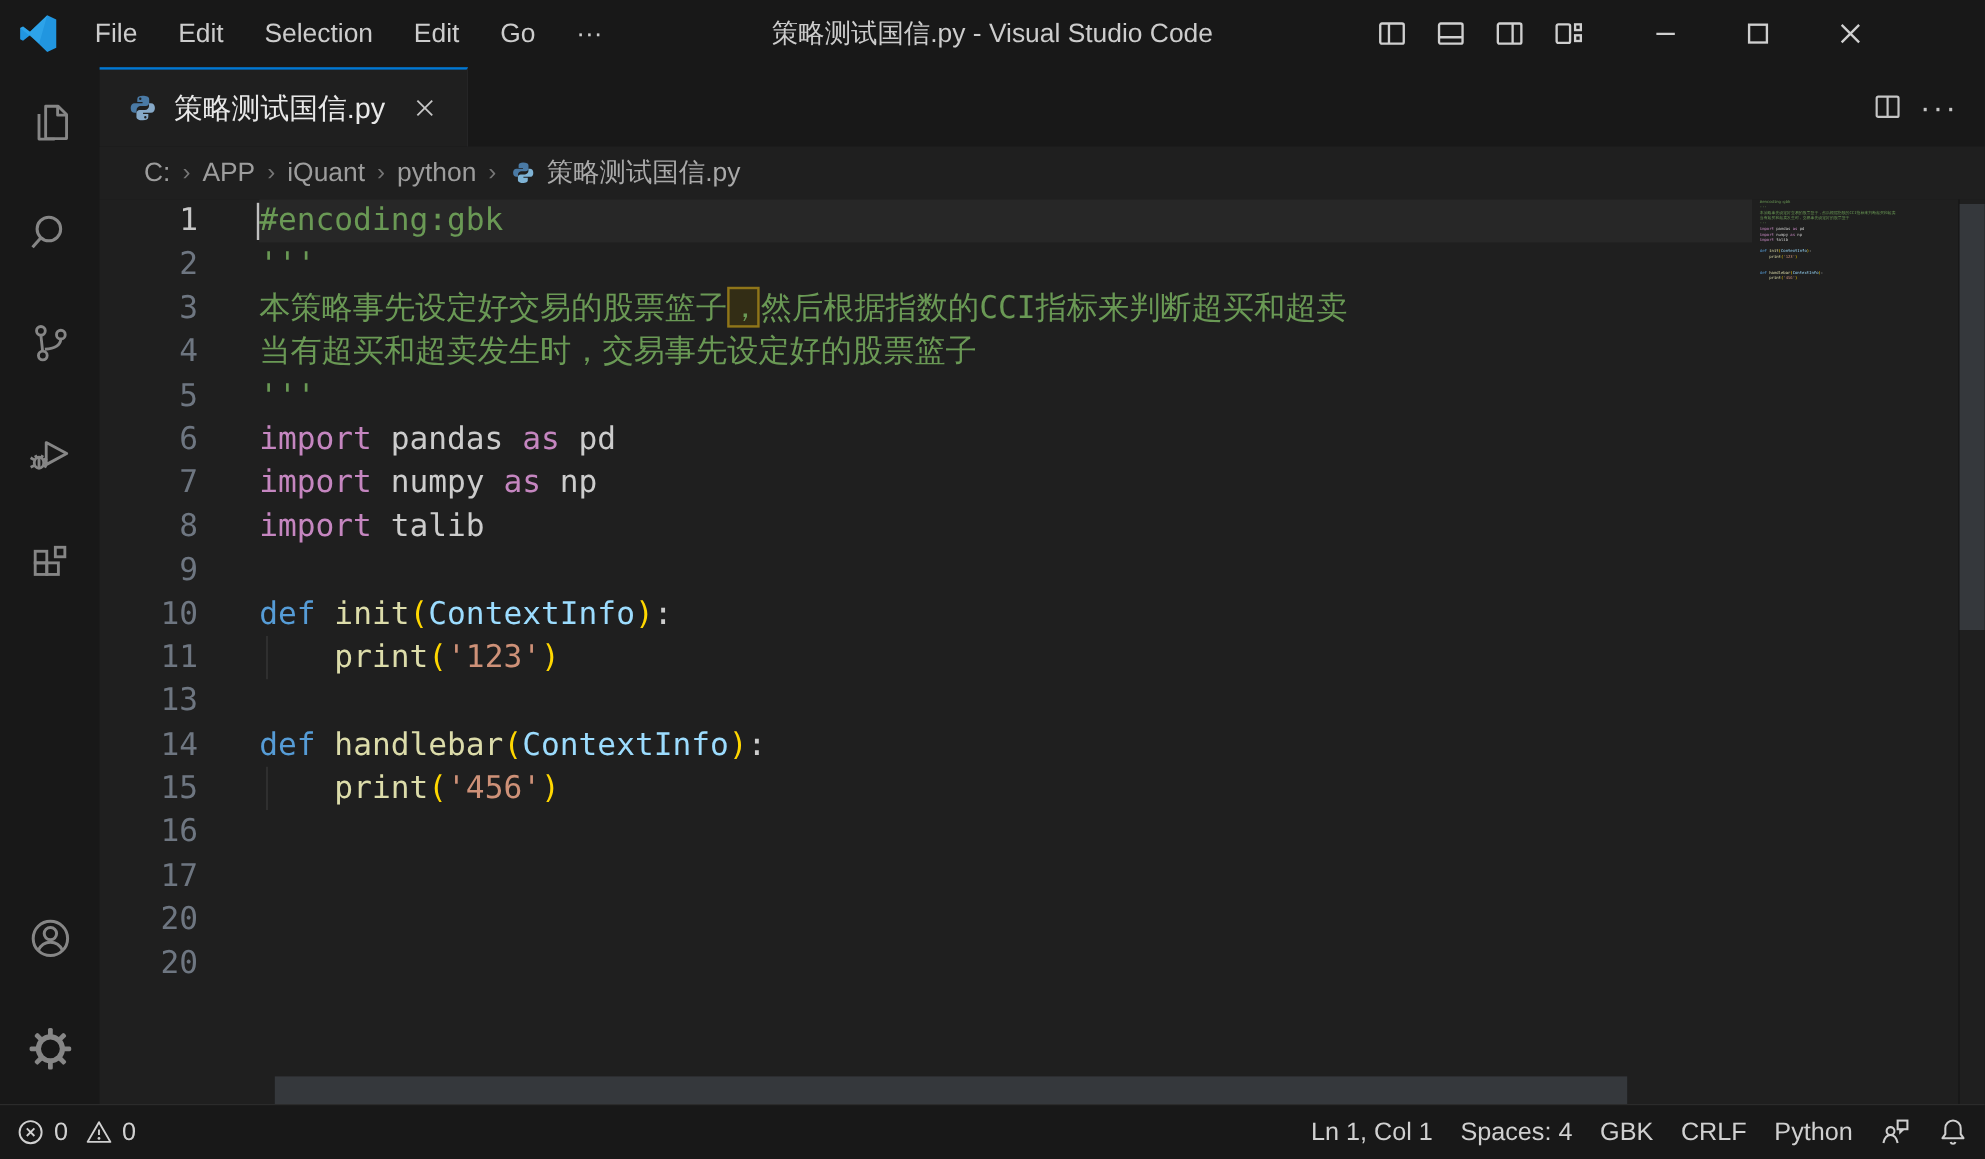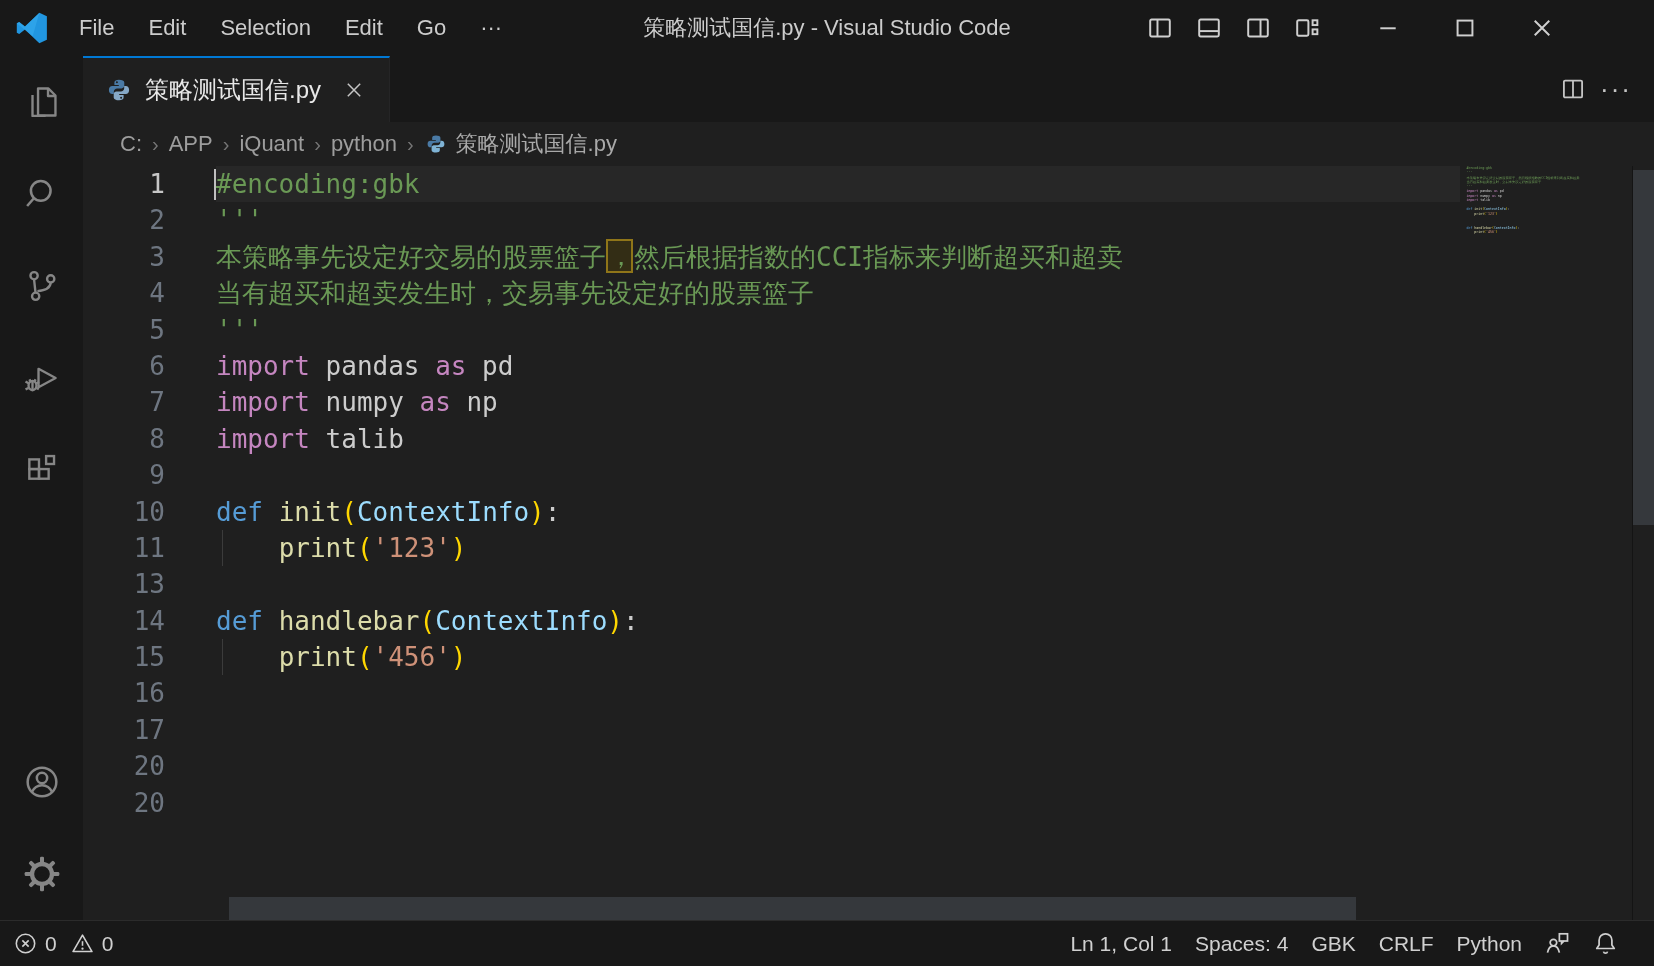--- a/index.html
+++ b/index.html
@@ -67,21 +67,21 @@
                font-family:"DejaVu Sans Mono", monospace; font-size:26px; }
   .vscroll { position:absolute; top:0; right:0; width:22px; bottom:0; border-left:1px solid rgba(0,0,0,0.35); }
   .vthumb { position:absolute; top:4px; left:0; width:22px; height:355px; background:#35383c; }
   .hscroll { position:absolute; left:0; right:194px; bottom:0; height:23px; }
   .hthumb { position:absolute; left:146px; bottom:0; width:1127px; height:23px; background:#35383c; }
 
   
   .statusbar { height:46px; background:#181818; border-top:1px solid #2b2b2b; display:flex;
                align-items:center; justify-content:space-between; font-size:21px; color:#d0d0d0; flex:none; }
   .sb-left { display:flex; align-items:center; gap:9px; padding-left:14px; }
-  .sb-right { display:flex; align-items:center; gap:23px; padding-right:36px; }
+  .sb-right { display:flex; align-items:center; gap:23px; padding-right:14px; }
   .sb-item { display:flex; align-items:center; gap:8px; }
   svg { display:block; }
 </style>
 </head>
 <body>
 
 <div class="app">
 
   <header class="titlebar">
     <div class="tb-left">

